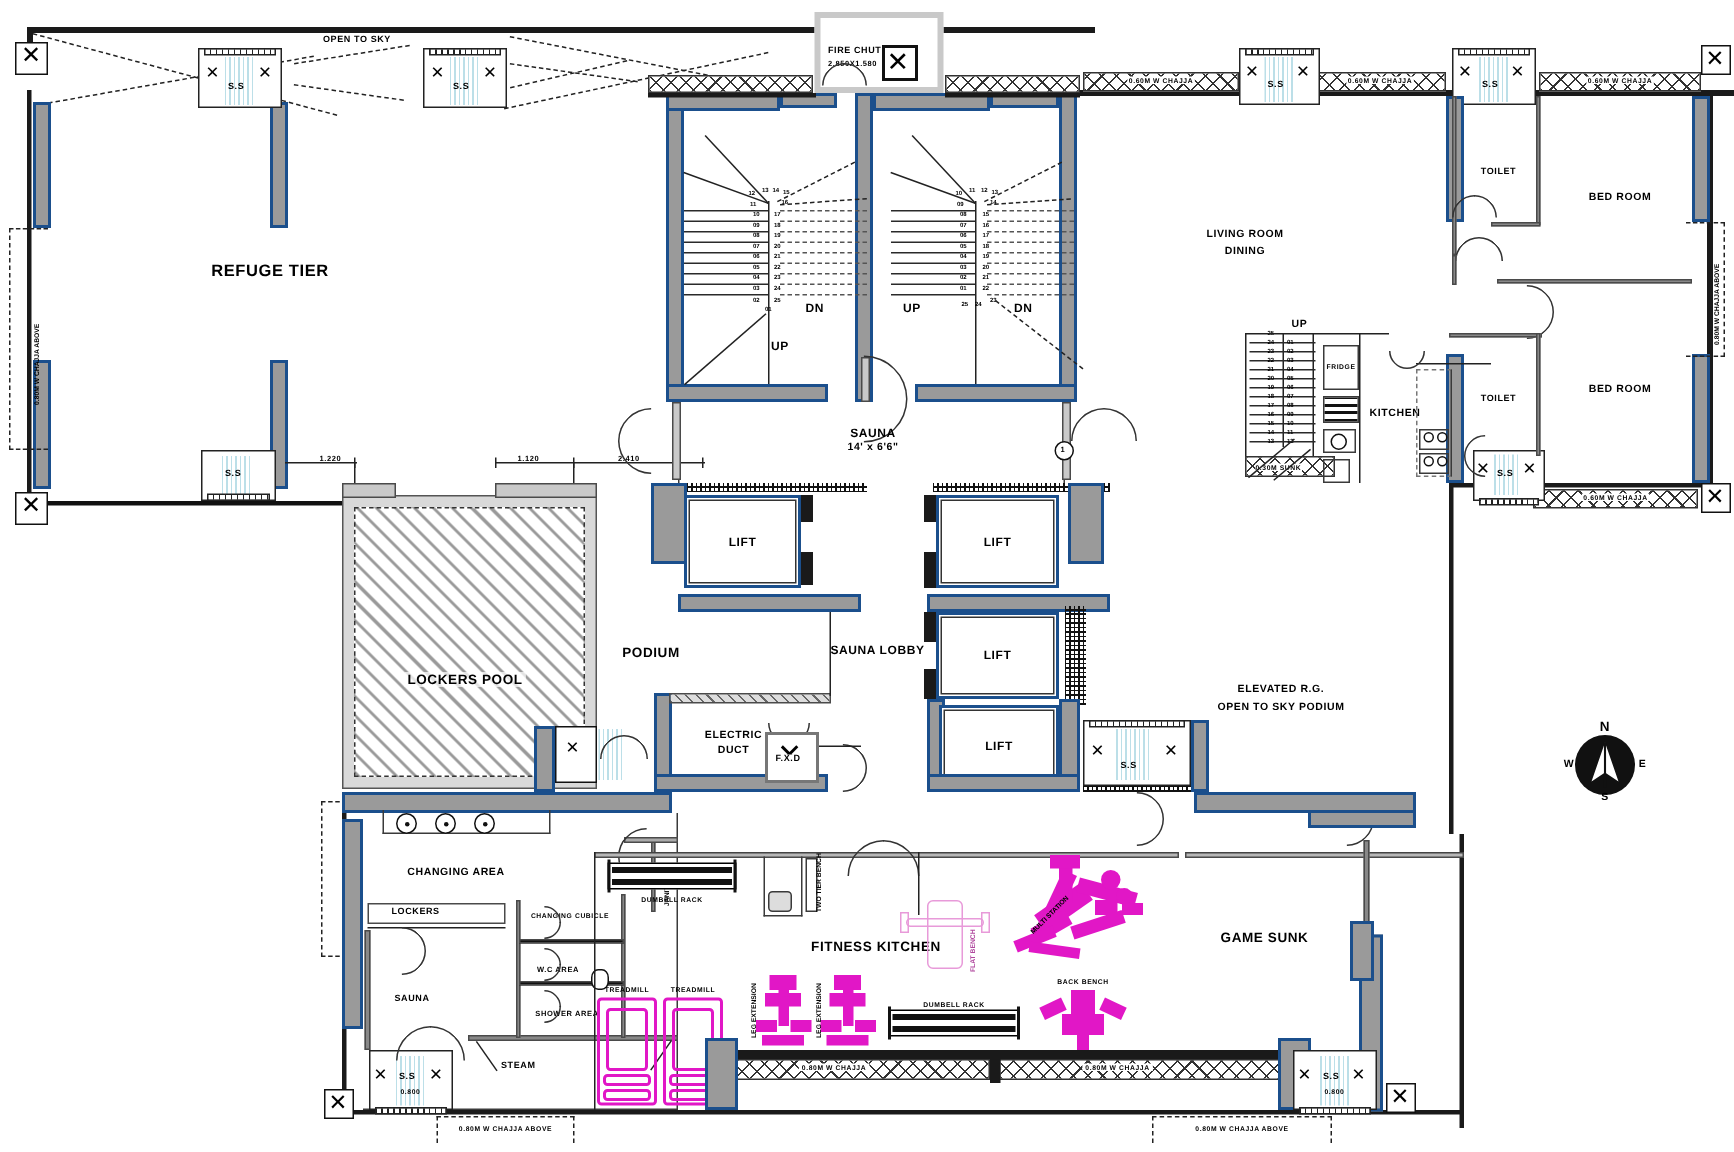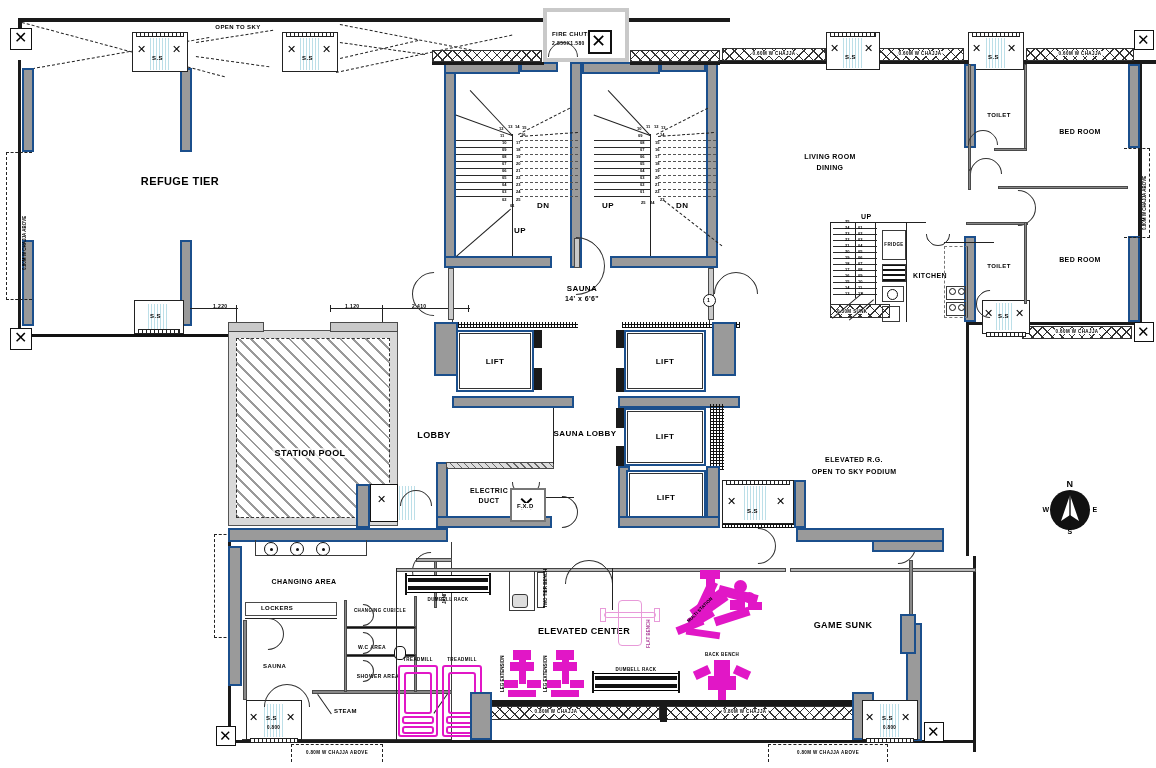--- a/index.html
+++ b/index.html
@@ -303,21 +303,21 @@
   <div class="dotgrid" style="left:710px;top:404px;width:14px;height:66px;"></div>
 
   <div class="col" style="left:618px;top:466px;width:12px;height:62px;"></div>
   <div class="col" style="left:706px;top:466px;width:14px;height:62px;"></div>
   <div class="lift" style="left:626px;top:470px;width:80px;height:56px;"></div>
   <div class="liftin" style="left:629px;top:473px;width:74px;height:50px;"></div>
   <div class="lbl t8 c" style="left:666px;top:493px;">LIFT</div>
   <div class="col" style="left:618px;top:516px;width:102px;height:12px;"></div>
 
   <div class="lbl t8 c" style="left:585px;top:429px;">SAUNA LOBBY</div>
-  <div class="lbl t9 c" style="left:434px;top:430px;">LOBBY</div>
+  <div class="lbl t9 c" style="left:434px;top:430px;">PODIUM</div>
 
   <div class="col" style="left:436px;top:462px;width:12px;height:66px;"></div>
   <div class="wall" style="left:446px;top:462px;width:108px;height:7px;background:repeating-linear-gradient(45deg,#666 0 1px,#ddd 1px 5px);"></div>
   <div class="col" style="left:436px;top:516px;width:116px;height:12px;"></div>
   <div class="lbl t7 c" style="left:489px;top:487px;">ELECTRIC</div>
   <div class="lbl t7 c" style="left:489px;top:497px;">DUCT</div>
   <div class="vline" style="left:553px;top:408px;height:56px;"></div>
   <div class="arc" style="left:512px;top:468px;width:26px;height:26px;transform:rotate(225deg);"></div>
 
   <div class="xbox" style="left:510px;top:488px;width:36px;height:34px;border:2px solid #777;"></div>
@@ -331,21 +331,21 @@
   <div class="ssfill" style="left:744px;top:486px;width:24px;height:34px;"></div>
   <div class="xm" style="left:727px;top:496px;">✕</div>
   <div class="xm" style="left:776px;top:496px;">✕</div>
   <div class="lbl t6" style="left:747px;top:508px;">S.S</div>
   <div class="col" style="left:794px;top:480px;width:12px;height:48px;"></div>
   <div class="dotgrid" style="left:722px;top:524px;width:72px;height:4px;"></div>
   <div class="arc" style="left:740px;top:528px;width:34px;height:34px;transform:rotate(135deg);"></div>
 
   <div class="poolwall" style="left:228px;top:330px;width:170px;height:196px;"></div>
   <div class="pool" style="left:236px;top:338px;width:154px;height:180px;"></div>
-  <div class="lbl t9 c" style="left:310px;top:448px;background:rgba(255,255,255,.72);padding:0 2px;">STATION POOL</div>
+  <div class="lbl t9 c" style="left:310px;top:448px;background:rgba(255,255,255,.72);padding:0 2px;">LOCKERS POOL</div>
   <div class="wall" style="left:228px;top:322px;width:36px;height:10px;"></div>
   <div class="wall" style="left:330px;top:322px;width:68px;height:10px;"></div>
 
   <div class="col" style="left:356px;top:484px;width:14px;height:44px;"></div>
   <div class="xbox" style="left:370px;top:484px;width:28px;height:38px;"></div>
   <div class="xm" style="left:377px;top:494px;">✕</div>
   <div class="ssfill" style="left:399px;top:486px;width:16px;height:34px;"></div>
   <div class="arc" style="left:400px;top:490px;width:30px;height:30px;transform:rotate(45deg);"></div>
 
   <div class="dashbox" style="left:214px;top:534px;width:22px;height:104px;border-right:none;"></div>
@@ -405,21 +405,21 @@
   <div class="arc" style="left:412px;top:552px;width:36px;height:36px;transform:rotate(315deg);"></div>
 
   <div class="dashbox" style="left:291px;top:744px;width:92px;height:18px;border-bottom:none;"></div>
   <div class="lbl t45 c" style="left:337px;top:750px;">0.80M W CHAJJA ABOVE</div>
   <div class="dashbox" style="left:768px;top:744px;width:120px;height:18px;border-bottom:none;"></div>
   <div class="lbl t45 c" style="left:828px;top:750px;">0.80M W CHAJJA ABOVE</div>
 
   <div class="wall" style="left:396px;top:568px;width:390px;height:4px;background:#b7b7b7;border-top:1px solid #444;"></div>
   <div class="wall" style="left:790px;top:568px;width:186px;height:4px;background:#b7b7b7;border-top:1px solid #444;"></div>
   <div class="vline" style="left:396px;top:568px;height:172px;"></div>
-  <div class="lbl t9 c" style="left:584px;top:626px;">ELEVATED CENTER</div>
+  <div class="lbl t9 c" style="left:584px;top:626px;">FITNESS KITCHEN</div>
 
   <div class="thin" style="left:509px;top:571px;width:26px;height:40px;border-top:none;"></div>
   <div class="thin" style="left:512px;top:594px;width:16px;height:14px;border-radius:3px;background:#ddd;"></div>
   <div class="thin" style="left:537px;top:572px;width:8px;height:36px;"></div>
   <div class="vtext t45" style="left:543px;top:608px;">TWO TIER BENCH</div>
   <div class="arc" style="left:565px;top:560px;width:46px;height:46px;transform:rotate(45deg);"></div>
   <div class="vline" style="left:612px;top:568px;height:42px;"></div>
 
   <div class="rack" style="left:405px;top:575px;width:86px;height:18px;"></div>
   <div class="rackbar" style="left:408px;top:578px;width:80px;height:4px;"></div>

